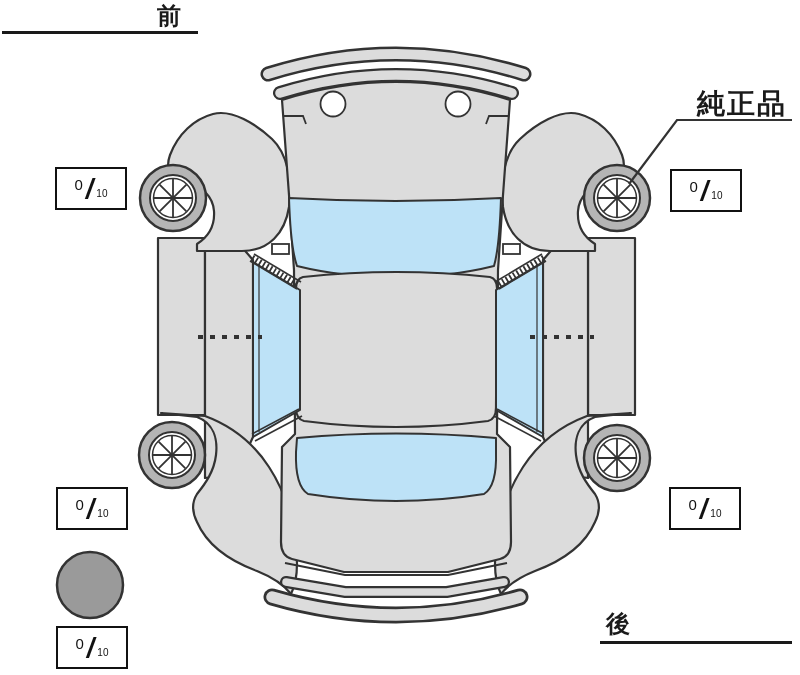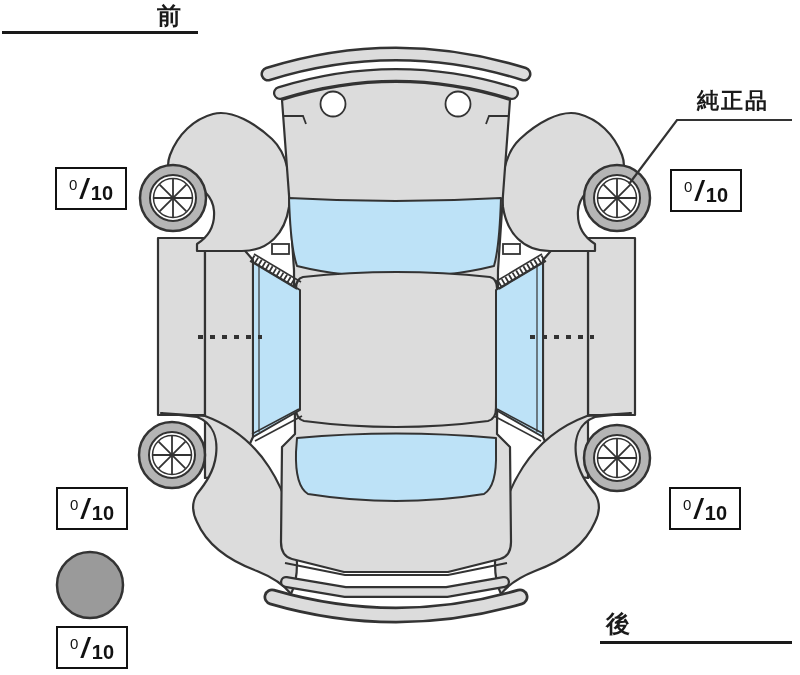--- a/index.html
+++ b/index.html
@@ -26,33 +26,33 @@
   .tire{fill:var(--tire-gray);stroke:var(--outline);stroke-width:2.5;}
   .rim{fill:#ffffff;stroke:var(--outline);stroke-width:2;}
   .hub{fill:none;stroke:var(--outline);stroke-width:1.5;}
   .spoke{stroke:var(--outline);stroke-width:1.8;}
   .spare{fill:var(--spare-gray);stroke:var(--outline);stroke-width:2.5;}
   .white-rect{fill:#ffffff;stroke:var(--outline);stroke-width:1.8;}
   
   .kanji-label{position:absolute;font-weight:bold;color:var(--label-black);line-height:1;}
   .front-label{left:157px;top:4px;font-size:24px;letter-spacing:1px;}
   .rear-label{left:606px;top:612px;font-size:24px;letter-spacing:1px;}
-  .genuine-label{left:697px;top:90px;font-size:22px;letter-spacing:2px;}
+  .genuine-label{left:697px;top:90px;font-size:28px;letter-spacing:2px;}
   .rule{position:absolute;background:var(--label-black);height:3px;}
   .rule-front{left:2px;top:31px;width:196px;}
   .rule-rear{left:600px;top:641px;width:192px;}
   
   .score-box{
     position:absolute;width:72px;height:43px;background:#ffffff;
     border:2px solid #111111;display:flex;align-items:center;justify-content:center;
     gap:3px;box-sizing:border-box;color:#111;
   }
   .score-box .zero{font-size:15px;font-weight:400;transform:translateY(-4px);}
   .score-box .slash{font-size:27px;font-style:italic;font-weight:600;line-height:0;}
-  .score-box .ten{font-size:20px;font-weight:700;transform:translateY(5px);text-align:center;}
+  .score-box .ten{font-size:10px;font-weight:400;transform:translateY(5px);text-align:center;}
   .box-fl{left:55px;top:167px;}
   .box-fr{left:670px;top:169px;}
   .box-rl{left:56px;top:487px;}
   .box-rr{left:669px;top:487px;}
   .box-spare{left:56px;top:626px;}
 </style>
 </head>
 <body>
 
 <div class="stage">

